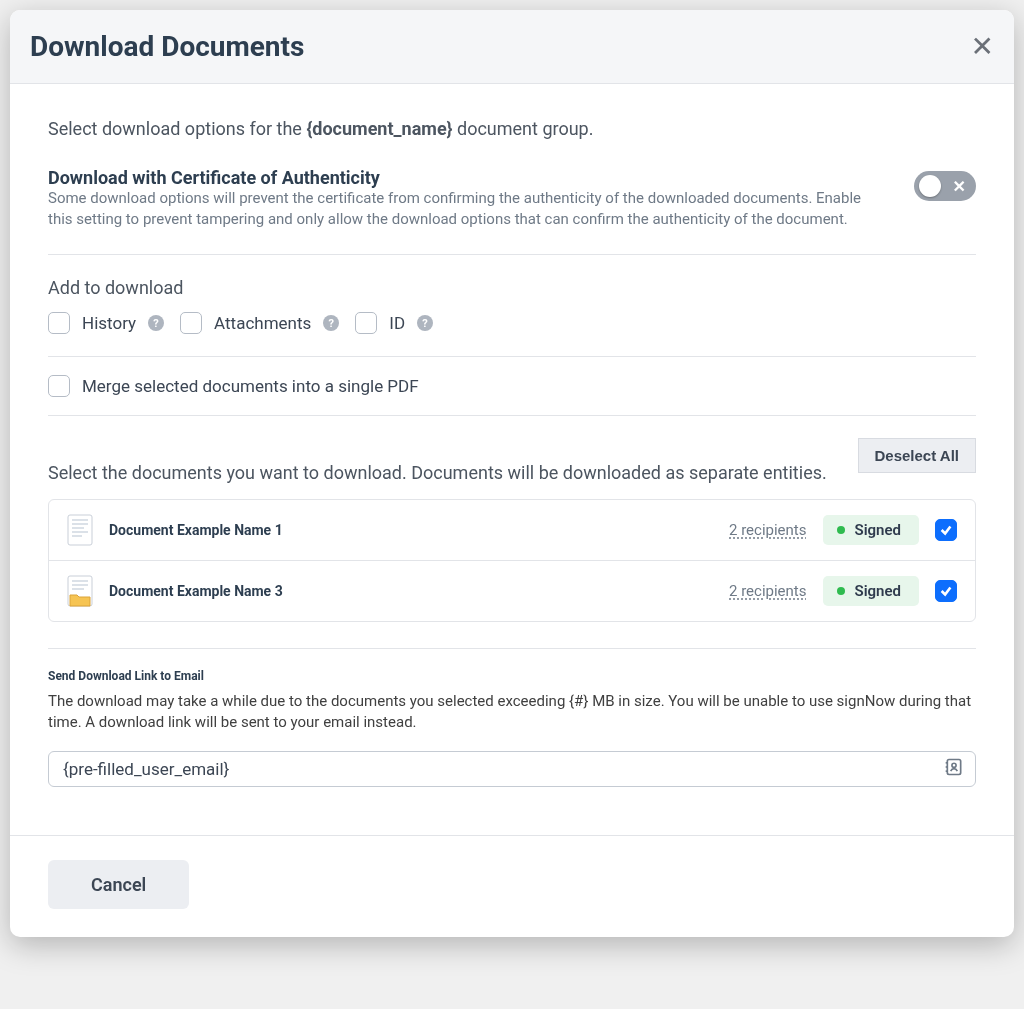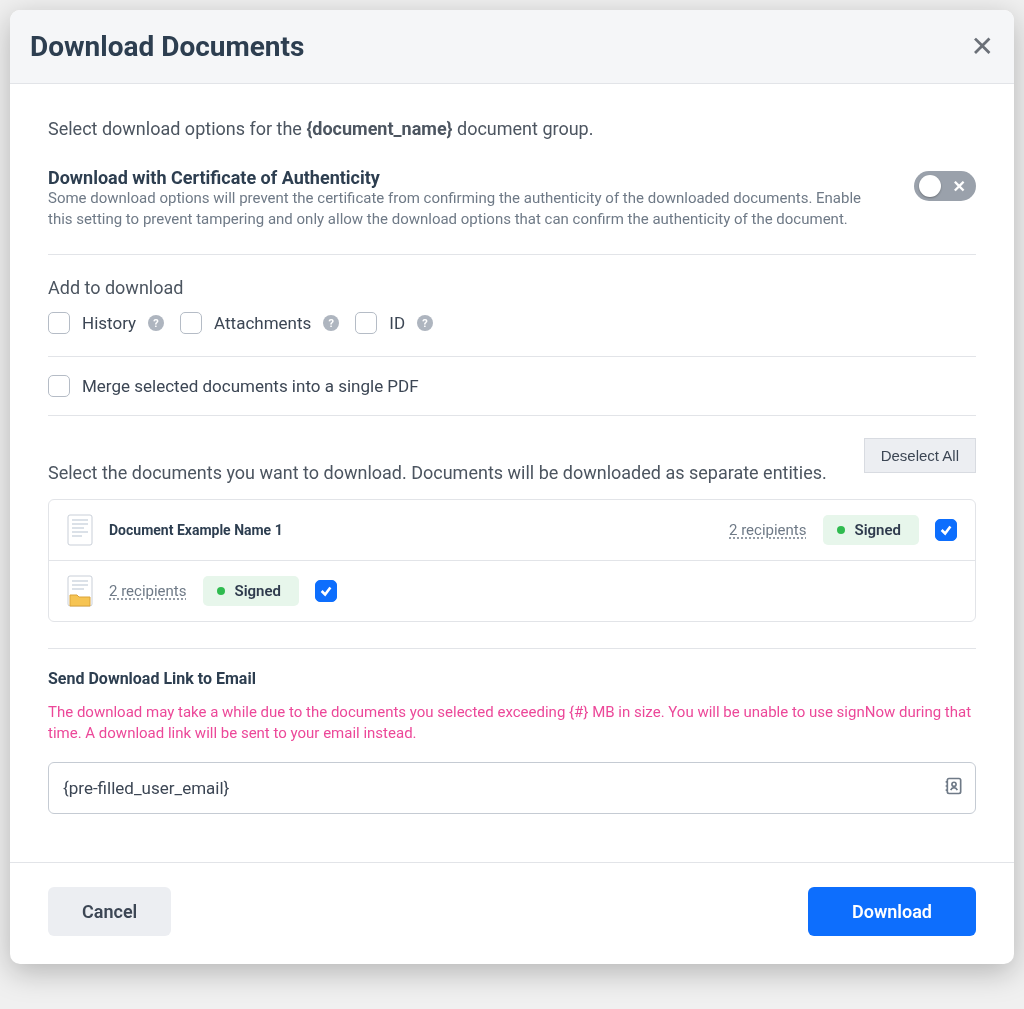--- a/index.html
+++ b/index.html
@@ -159,21 +159,21 @@
     font-size:18px;
     color:#4c5560;
     line-height:1.4;
     margin-top:22px;
   }
   .deselect-btn {
     background:#eceef2;
     border:1px solid #d8dbe1;
     color:#3c4654;
     font-size:15px;
-    font-weight:400;
+    font-weight:700;
     padding:8px 16px;
     border-radius:0;
     cursor:pointer;
     flex-shrink:0;
   }
   .docs-list {
     border:1px solid #e2e4e8;
     border-radius:6px;
     overflow:hidden;
   }
@@ -222,37 +222,37 @@
     border-radius:50%;
     background:#2fbb4f;
   }
   
   .email-section {
     border-top:1px solid #e2e4e8;
     padding-top:20px;
     margin-top:26px;
   }
   .email-title {
-    font-size:16px;
+    font-size:12px;
     font-weight:700;
     color:#2d3e50;
-    margin-bottom:14px;
+    margin-bottom:8px;
   }
   .email-desc {
     font-size:15px;
-    color:#ec4899;
+    color:#404040;
     line-height:1.4;
     margin-bottom:18px;
   }
   .email-input-wrap {
     position:relative;
   }
   .email-input {
     width:100%;
-    height:52px;
+    height:36px;
     border:1px solid #c5cbd3;
     border-radius:6px;
     padding: 0 46px 0 14px;
     font-size:17px;
     color:#3c4654;
     outline:none;
     font-family:inherit;
   }
   .contact-icon {
     position:absolute;
@@ -267,21 +267,21 @@
     border-top:1px solid #e2e4e8;
     margin-top:38px;
     padding: 24px 38px 28px 38px;
     display:flex;
     justify-content:space-between;
     align-items:center;
   }
   .btn {
     font-size:18px;
     font-weight:600;
-    padding: 14px 34px;
+    padding: 14px 43px;
     border-radius:6px;
     cursor:pointer;
     border:none;
     font-family:inherit;
   }
   .btn-cancel {
     background:#eceef2;
     color:#3c4654;
   }
   .btn-primary {
@@ -375,20 +375,21 @@
         </div>
       </div>
       <div class="doc-row">
         <svg class="doc-thumb" viewBox="0 0 26 32">
           <rect x="1" y="1" width="24" height="30" rx="2" fill="#fff" stroke="#c9cfd8"></rect>
           <rect x="5" y="5" width="16" height="2" fill="#dbe1e8"></rect>
           <rect x="5" y="9" width="16" height="2" fill="#dbe1e8"></rect>
           <rect x="5" y="13" width="12" height="2" fill="#dbe1e8"></rect>
           <path d="M3 20 L10 20 L12 22 L23 22 L23 31 L3 31 Z" fill="#f6c453" stroke="#dba43a"></path>
         </svg>
+        <div class="doc-name">Document Example Name 3</div>
         <div class="doc-recipients">2 recipients</div>
         <div class="doc-status">Signed</div>
         <div class="checkbox checked">
           <svg viewBox="0 0 16 16">
               <polyline points="3,8 7,12 13,4"></polyline>
             </svg>
         </div>
       </div>
     </div>
 
@@ -407,15 +408,14 @@
             <line x1="2" y1="17" x2="4" y2="17"></line>
           </svg>
         </span>
       </div>
     </div>
 
   </div>
 
   <div class="modal-footer">
     <button class="btn btn-cancel">Cancel</button>
-    <button class="btn btn-primary">Download</button>
   </div>
 </div>
 
 </body></html>

